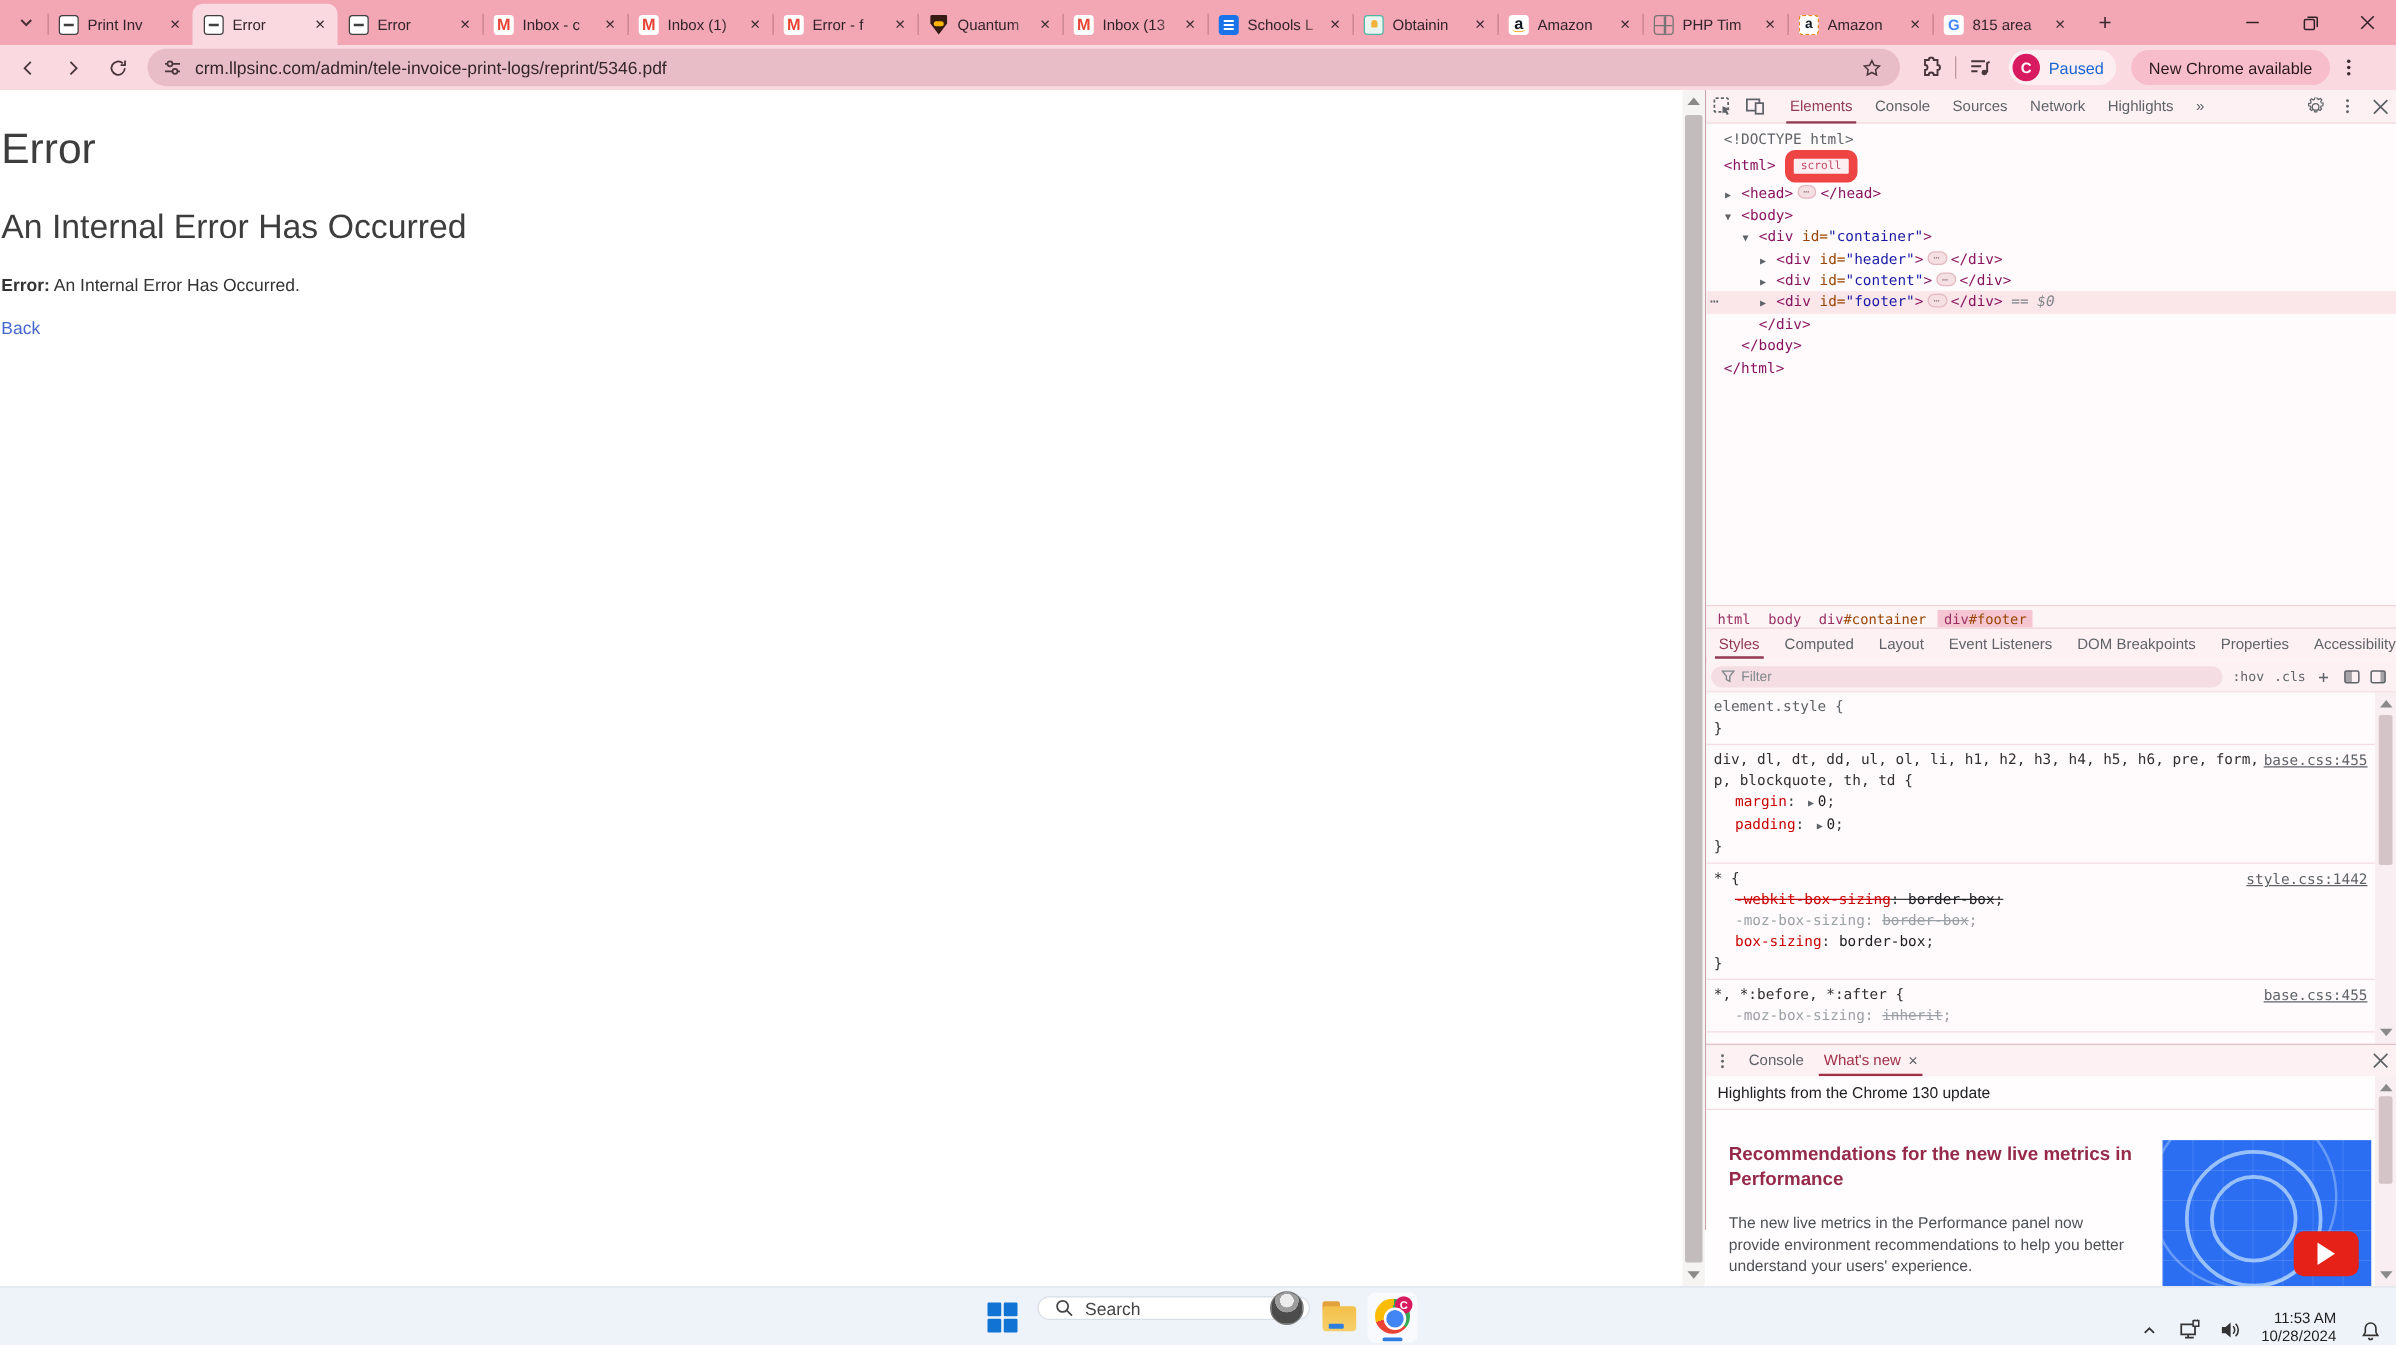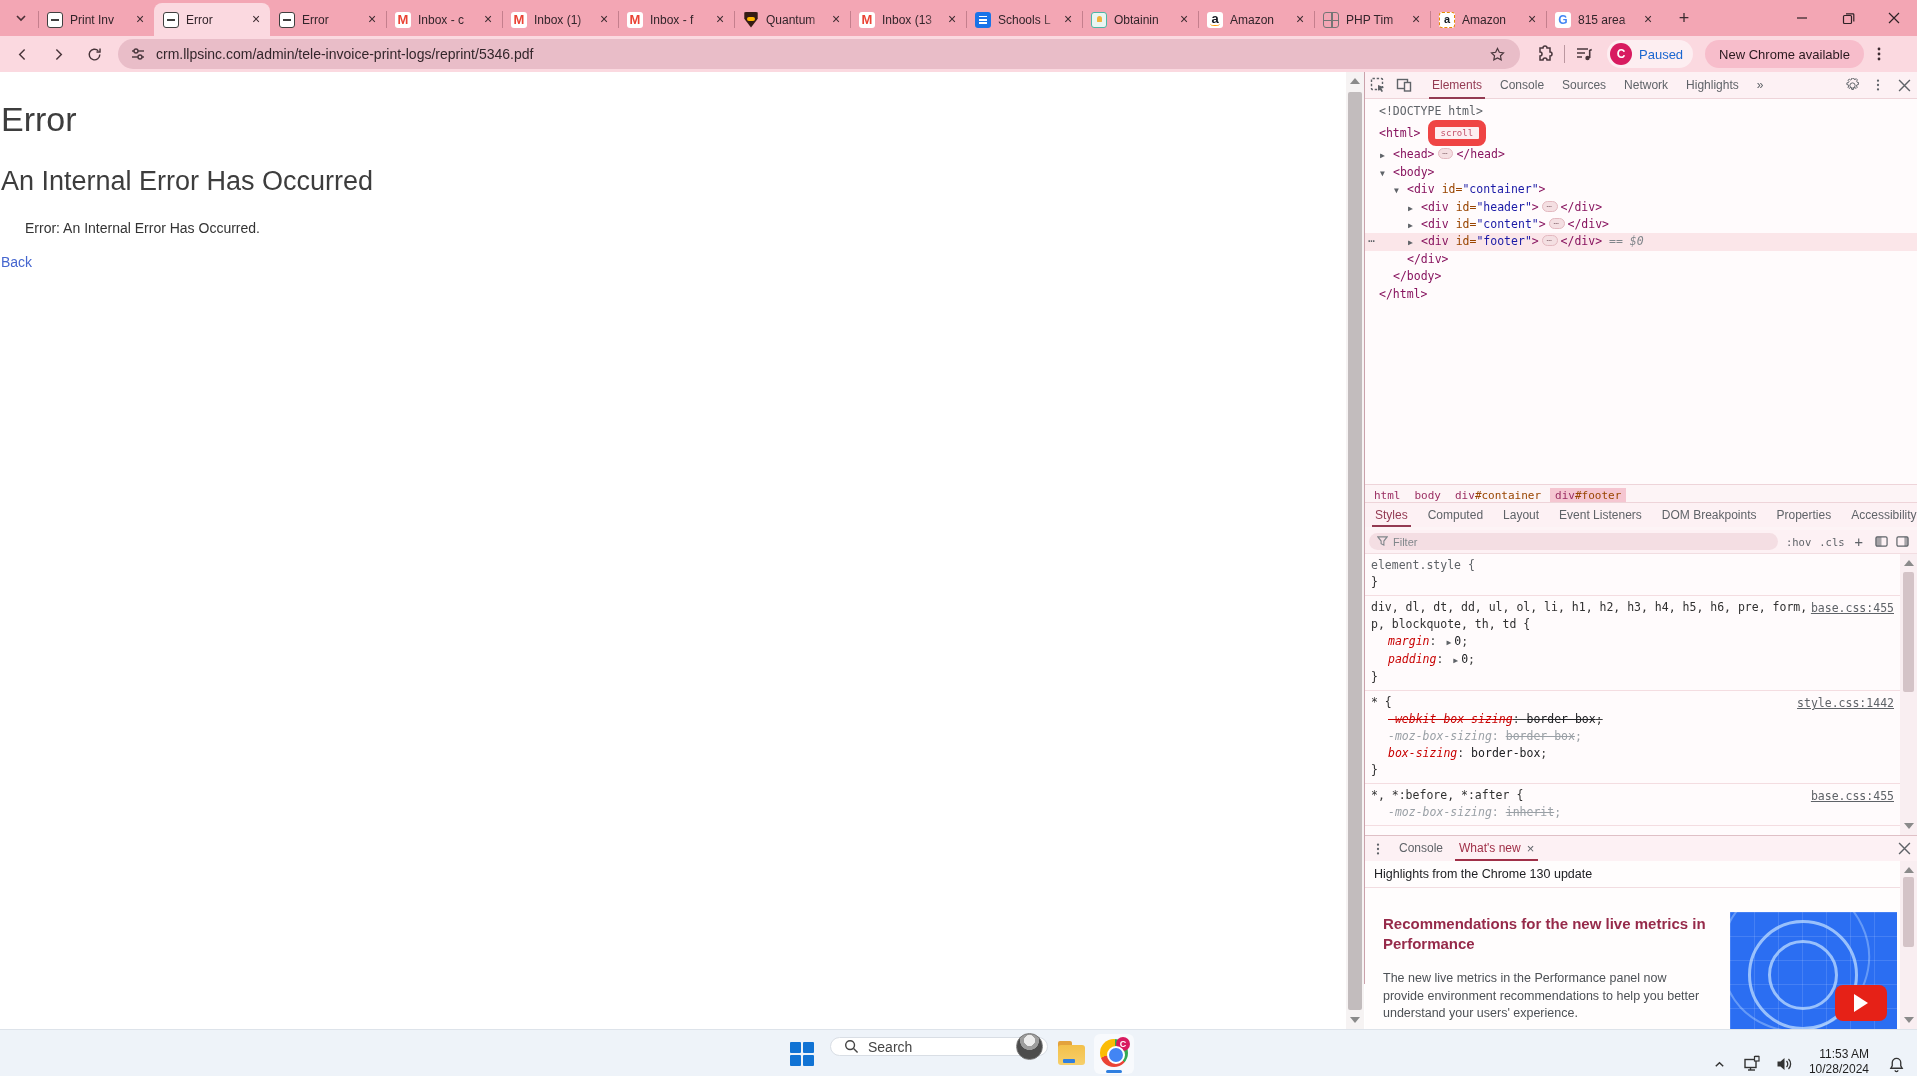--- a/index.html
+++ b/index.html
@@ -55,21 +55,21 @@
   #profile-chip .av { width:22px; height:22px; border-radius:50%; background:#d81b60; color:#fff; font-size:12px; font-weight:bold; text-align:center; line-height:22px; }
   #profile-chip .st { margin-left:7px; font-size:13px; color:#1a66d0; }
   #update-pill { height:28px; margin-left:12px; background:#f7bdcb; border-radius:14px; display:flex; align-items:center; padding:0 14px; font-size:13px; color:#29191e; white-space:nowrap; }
   #toolbar-kebab { margin:0 6px 0 2px; }
 
   
   #page { left:0; top:72px; width:1346px; height:957px; background:#fff; }
   #page h1 { font-size:34px; font-weight:500; color:#3d3d3d; margin:28px 0 0 1px; }
   #page h2 { font-size:27px; font-weight:400; color:#3d3d3d; margin:27px 0 0 1px; }
   #page .errline { font-size:14px; color:#333; margin:23px 0 0 1px; }
-  #page .errline b { font-weight:normal;padding-left:24px; }
+  #page .errline b { font-weight:bold; }
   #page .back { display:inline-block; font-size:14px; color:#4566cf; margin:18px 0 0 1px; text-decoration:none; }
 
   
   #page-scroll { left:1346px; top:72px; width:18px; height:957px; background:#f6f3f3; }
   .sb-arrow { width:0; height:0; border-left:5px solid transparent; border-right:5px solid transparent; margin:6px auto; }
   .sb-up { border-bottom:6px solid #8a8a8a; }
   .sb-dn { border-top:6px solid #8a8a8a; }
   #page-scroll .thumb { position:absolute; left:2px; right:2px; top:20px; height:918px; background:#c2bcbd; border-radius:2px; }
   #page-scroll .sb-dn { position:absolute; bottom:0; left:4px; }
 
@@ -117,21 +117,21 @@
   .tog { font-size:10.5px; color:#5f6368; margin-left:8px; font-family:"DejaVu Sans Mono", monospace; }
   .tog-plus { font-size:14px; margin:0 4px 0 10px; color:#5f6368; }
 
   
   #rules { position:absolute; left:0; top:482px; right:17px; height:281px; background:#fffbfc; overflow:hidden; font-family:"DejaVu Sans Mono", monospace; font-size:11.5px; line-height:17px; }
   .rule { position:relative; border-bottom:1px solid #f4dde1; padding:3px 6px 4px 6px; }
   .rule .src { position:absolute; right:6px; top:4px; color:#5f6368; text-decoration:underline; }
   .rule .selx { color:#303030; }
   .rule .selx.gray { color:#5f6368; }
   .decl { padding-left:17px; }
-  .decl .pn { color:#c80000;font-style:italic; }
+  .decl .pn { color:#c80000; }
   .decl .pv { color:#202124; }
   .decl .exp { color:#5f6368; font-size:8px; margin:0 3px; }
   .decl.struck .pn, .decl.struck .pv, .decl.struck .sc { text-decoration:line-through; }
   .decl.invalid .pn, .decl.invalid .sc { color:#9aa0a6; text-decoration:none; }
   .decl.invalid .pv { color:#9aa0a6; text-decoration:line-through; }
   #rules-scroll { position:absolute; right:0; top:482px; width:17px; height:281px; background:#f9eef1; }
   #rules-scroll .thumb { position:absolute; left:3px; right:3px; top:18px; height:120px; background:#d4c3c7; border-radius:2px; }
   #rules-scroll .sb-dn { position:absolute; bottom:0; left:3.5px; }
 
   
@@ -209,21 +209,21 @@
         <span class="ttl">Inbox - c</span>
         <span class="cls">×</span>
       </div>
       <div class="tab">
         <span class="fav fav-gmail"></span>
         <span class="ttl">Inbox (1)</span>
         <span class="cls">×</span>
       </div>
       <div class="tab">
         <span class="fav fav-gmail"></span>
-        <span class="ttl">Inbox - f</span>
+        <span class="ttl">Error - f</span>
         <span class="cls">×</span>
       </div>
       <div class="tab">
         <span class="fav fav-ups"></span>
         <span class="ttl">Quantum</span>
         <span class="cls">×</span>
       </div>
       <div class="tab">
         <span class="fav fav-gmail"></span>
         <span class="ttl">Inbox (13</span>

